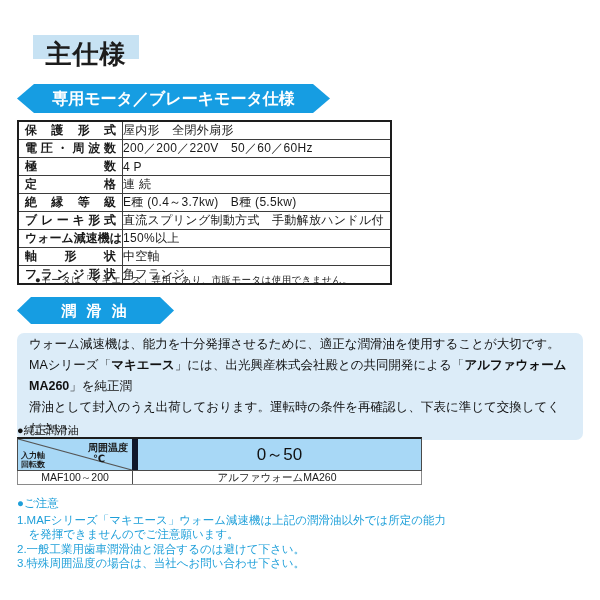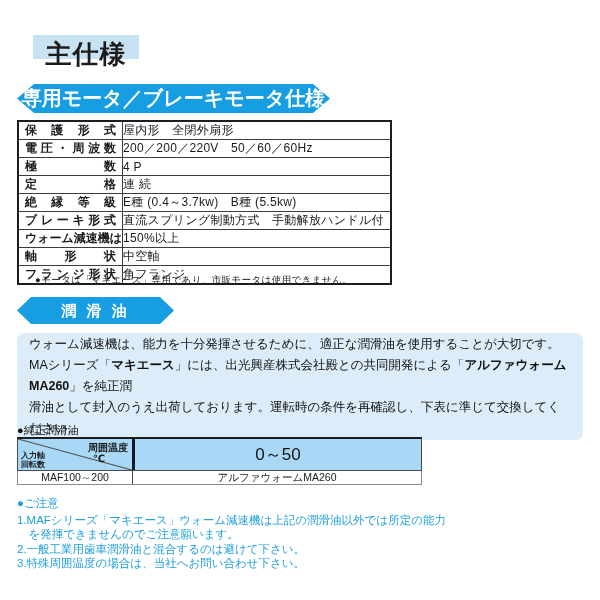--- a/index.html
+++ b/index.html
@@ -5,21 +5,21 @@
   html,body{margin:0;padding:0;background:#ffffff;}
   body{width:600px;height:600px;font-family:"Liberation Sans","DejaVu Sans",sans-serif;color:#1a1a1a;}
   .page{position:relative;width:600px;height:600px;background:#fff;overflow:hidden;}
 
   
   .page-title{position:absolute;left:33px;top:35px;width:106px;height:24px;background:#c7e2f3;
     font-size:26px;font-weight:bold;line-height:38px;text-align:center;letter-spacing:1px;color:#1c1c1c;}
 
   
   .banner{position:absolute;background:#169de2;color:#fff;font-weight:bold;text-align:center;}
-  .banner1{left:17px;top:84px;width:313px;height:29px;font-size:20px;line-height:29px;
+  .banner1{left:17px;top:84px;width:313px;height:29px;font-size:16px;line-height:29px;
     clip-path:polygon(17px 0%, calc(100% - 17px) 0%, 100% 50%, calc(100% - 17px) 100%, 17px 100%, 0% 50%);}
   .banner2{left:17px;top:297px;width:157px;height:27px;font-size:15px;line-height:27px;letter-spacing:3px;
     clip-path:polygon(14px 0%, calc(100% - 14px) 0%, 100% 50%, calc(100% - 14px) 100%, 14px 100%, 0% 50%);}
 
   
   .spec-table{position:absolute;left:17px;top:120px;width:375px;border-collapse:collapse;table-layout:fixed;}
   .spec-table td{border:1px solid #3d3d3d;height:15.6px;font-size:12px;vertical-align:middle;
     white-space:nowrap;overflow:hidden;}
   .spec-table{border:2px solid #1d1d1d;}
   .spec-table td.lbl{width:91px;font-weight:bold;padding:0 6px;text-align:justify;text-align-last:justify;}
@@ -30,21 +30,21 @@
   
   .infobox{position:absolute;left:17px;top:333px;width:542px;background:#dcecf8;border-radius:7px;
     padding:1px 12px;font-size:12.5px;line-height:21px;color:#111;}
   .infobox .b{font-weight:bold;}
 
   .genuine-heading{position:absolute;left:17px;top:423px;font-size:11px;color:#111;}
 
   
   .oil-table{position:absolute;left:17px;top:437px;width:405px;font-size:11px;}
   .oil-head{display:flex;height:31px;background:#a8d8f6;border:1px solid #4a4a4a;border-top:2px solid #1d1d1d;}
-  .oil-corner{position:relative;width:114px;border-right:3px solid #0f172a;}
+  .oil-corner{position:relative;width:114px;border-right:6px solid #0f172a;}
   .oil-corner svg{position:absolute;left:0;top:0;width:100%;height:100%;}
   .corner-top{position:absolute;top:2px;right:4px;font-size:10px;font-weight:bold;}
   .corner-unit{position:absolute;top:14px;right:27px;font-size:10px;font-weight:bold;}
   .corner-bottom{position:absolute;bottom:1px;left:3px;font-size:8px;line-height:8.5px;font-weight:bold;}
   .oil-range{flex:1;display:flex;align-items:center;justify-content:center;font-size:17px;color:#111;}
   .oil-row{display:flex;height:13px;border:1px solid #8a8a8a;border-top:none;background:#fff;}
   .oil-model{width:114px;border-right:1px solid #4a4a4a;display:flex;align-items:center;justify-content:center;font-size:10.5px;}
   .oil-name{flex:1;display:flex;align-items:center;justify-content:center;font-size:10.5px;}
 
   

